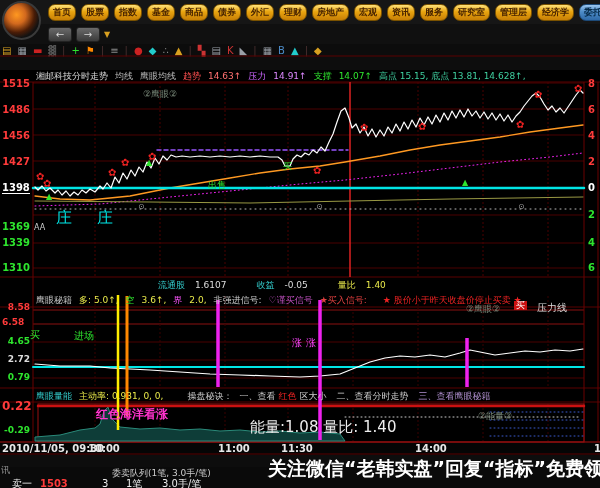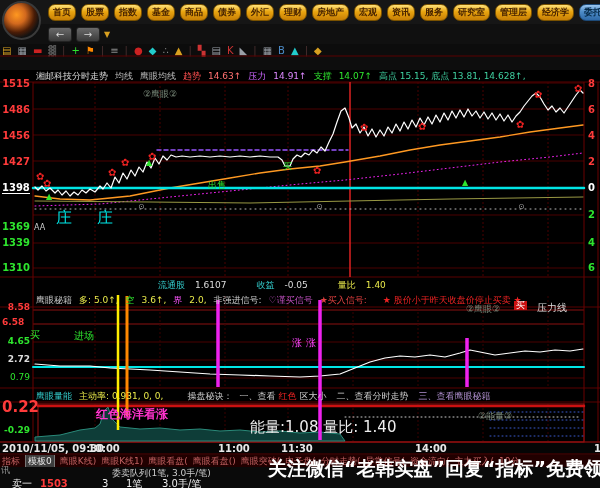--- a/index.html
+++ b/index.html
@@ -87,35 +87,20 @@
       <span class="tico" style="color: rgb(154, 160, 168);">▦</span>
       <span class="tico" style="color: rgb(77, 140, 200);">B</span>
       <span class="tico" style="color: rgb(34, 204, 204);">▲</span>
       <span class="tico" style="color: rgb(74, 48, 48);">|</span>
       <span class="tico" style="color: rgb(216, 160, 32);">◆</span>
     </div>
 
 
 <div id="chart-area" class="row"></div>
 <div id="time-row" class="row"></div>
-<div id="tabs-row" class="row">
-      <span class="btab">指标</span>
-      <span class="btab active">模板0</span>
-      <span class="btab">鹰眼K线)</span>
-      <span class="btab">鹰眼K线1)</span>
-      <span class="btab">鹰眼看盘(</span>
-      <span class="btab">鹰眼看盘()</span>
-      <span class="btab">鹰眼突破(</span>
-      <span class="btab">电子盘(</span>
-      <span class="btab">分时走势(</span>
-      <span class="btab">异常信号(</span>
-      <span class="btab">资金流向(</span>
-      <span class="btab">主力买入(</span>
-      <span class="btab">10分</span>
-    </div>
 <div id="bottom-row" class="row"></div>
 
 <svg id="chart-svg" width="600" height="488" viewBox="0 0 600 488">
       <line x1="0" x2="600" y1="56" y2="56" stroke="#5a0000" stroke-width="1"></line>
       <line x1="33" x2="584" y1="83" y2="83" stroke="#4a0000" stroke-width="1"></line>
       <line x1="33" x2="584" y1="109" y2="109" stroke="#4a0000" stroke-width="1"></line>
       <line x1="33" x2="584" y1="135" y2="135" stroke="#4a0000" stroke-width="1"></line>
       <line x1="33" x2="584" y1="161" y2="161" stroke="#4a0000" stroke-width="1"></line>
       <line x1="33" x2="584" y1="215" y2="215" stroke="#4a0000" stroke-width="1"></line>
       <line x1="33" x2="584" y1="243" y2="243" stroke="#4a0000" stroke-width="1"></line>
@@ -223,29 +208,29 @@
     <div class="lbl" style="left: 283px; top: 162px; color: rgb(46, 229, 46); font-size: 9px;">买</div>
     <div class="lbl" style="left: 138px; top: 203px; color: rgb(153, 153, 153); font-size: 8px;">⊙</div>
     <div class="lbl" style="left: 316px; top: 203px; color: rgb(153, 153, 153); font-size: 8px;">⊙</div>
     <div class="lbl" style="left: 518px; top: 203px; color: rgb(153, 153, 153); font-size: 8px;">⊙</div>
     <div class="lbl" style="left: 56px; top: 210px; color: rgb(0, 221, 221); font-size: 16px; font-weight: normal; letter-spacing: 10px;">庄 庄</div>
     <div class="lbl" style="left: 34px; top: 224px; color: rgb(204, 204, 204); font-size: 8px;">AA</div>
     <div class="lbl" style="left: 2px; top: 303px; color: rgb(255, 59, 59); font-size: 9px; font-weight: bold; width: 28px; text-align: right;">8.58</div>
     <div class="lbl" style="left: 2px; top: 318px; color: rgb(255, 59, 59); font-size: 9px; font-weight: bold; width: 28px; text-align: left;">6.58</div>
     <div class="lbl" style="left: 2px; top: 337px; color: rgb(46, 229, 46); font-size: 9px; font-weight: bold; width: 28px; text-align: right;">4.65</div>
     <div class="lbl" style="left: 2px; top: 355px; color: rgb(221, 221, 221); font-size: 9px; font-weight: bold; width: 28px; text-align: right;">2.72</div>
-    <div class="lbl" style="left: 2px; top: 373px; color: rgb(46, 229, 46); font-size: 9px; font-weight: normal; width: 28px; text-align: right;">0.79</div>
+    <div class="lbl" style="left: 2px; top: 373px; color: rgb(46, 229, 46); font-size: 9px; font-weight: bold; width: 28px; text-align: right;">0.79</div>
     <div class="lbl" style="left: 30px; top: 330px; color: rgb(46, 229, 46); font-size: 10px;">买</div>
     <div class="lbl" style="left: 74px; top: 331px; color: rgb(46, 229, 46); font-size: 10px;">进场</div>
     <div class="lbl" style="left: 292px; top: 338px; color: rgb(255, 68, 255); font-size: 10px;">涨</div>
     <div class="lbl" style="left: 306px; top: 338px; color: rgb(255, 68, 255); font-size: 10px;">涨</div>
     <div class="lbl" style="left: 466px; top: 305px; color: rgb(122, 138, 122); font-size: 9px;">②鹰眼②</div>
     <div class="lbl" style="left: 514px; top: 301px; color: rgb(255, 255, 255); font-size: 9px; background: rgb(204, 17, 17); padding: 0px 2px;">买</div>
     <div class="lbl" style="left: 537px; top: 303px; color: rgb(221, 221, 221); font-size: 10px;">压力线</div>
-    <div class="lbl" style="left: 2px; top: 400px; color: rgb(255, 59, 59); font-size: 15px; font-weight: bold; width: 28px; text-align: center;">0.22</div>
+    <div class="lbl" style="left: 2px; top: 400px; color: rgb(255, 59, 59); font-size: 12px; font-weight: bold; width: 28px; text-align: center;">0.22</div>
     <div class="lbl" style="left: 2px; top: 426px; color: rgb(46, 229, 46); font-size: 9px; font-weight: bold; width: 28px; text-align: right;">-0.29</div>
     <div class="lbl" style="left: 96px; top: 408px; color: rgb(255, 51, 204); font-size: 12px; font-weight: bold;">红色海洋看涨</div>
     <div class="lbl" style="left: 250px; top: 420px; color: rgb(238, 238, 238); font-size: 15px;">能量:1.08  量比: 1.40</div>
     <div class="lbl" style="left: 478px; top: 412px; color: rgb(122, 138, 122); font-size: 9px;">②能量②</div>
     <div class="lbl" style="left: 2px; top: 444px; color: rgb(232, 232, 232); font-size: 10px; font-weight: bold;">2010/11/05, 09:30</div>
     <div class="lbl" style="left: 88px; top: 444px; color: rgb(232, 232, 232); font-size: 10px; font-weight: bold; text-align: center;">10:00</div>
     <div class="lbl" style="left: 218px; top: 444px; color: rgb(232, 232, 232); font-size: 10px; font-weight: bold;">11:00</div>
     <div class="lbl" style="left: 281px; top: 444px; color: rgb(232, 232, 232); font-size: 10px; font-weight: bold;">11:30</div>
     <div class="lbl" style="left: 415px; top: 444px; color: rgb(232, 232, 232); font-size: 10px; font-weight: bold;">14:00</div>
     <div class="lbl" style="left: 562px; top: 444px; color: rgb(232, 232, 232); font-size: 10px; font-weight: bold; margin-left: 32px;">15:00</div>

